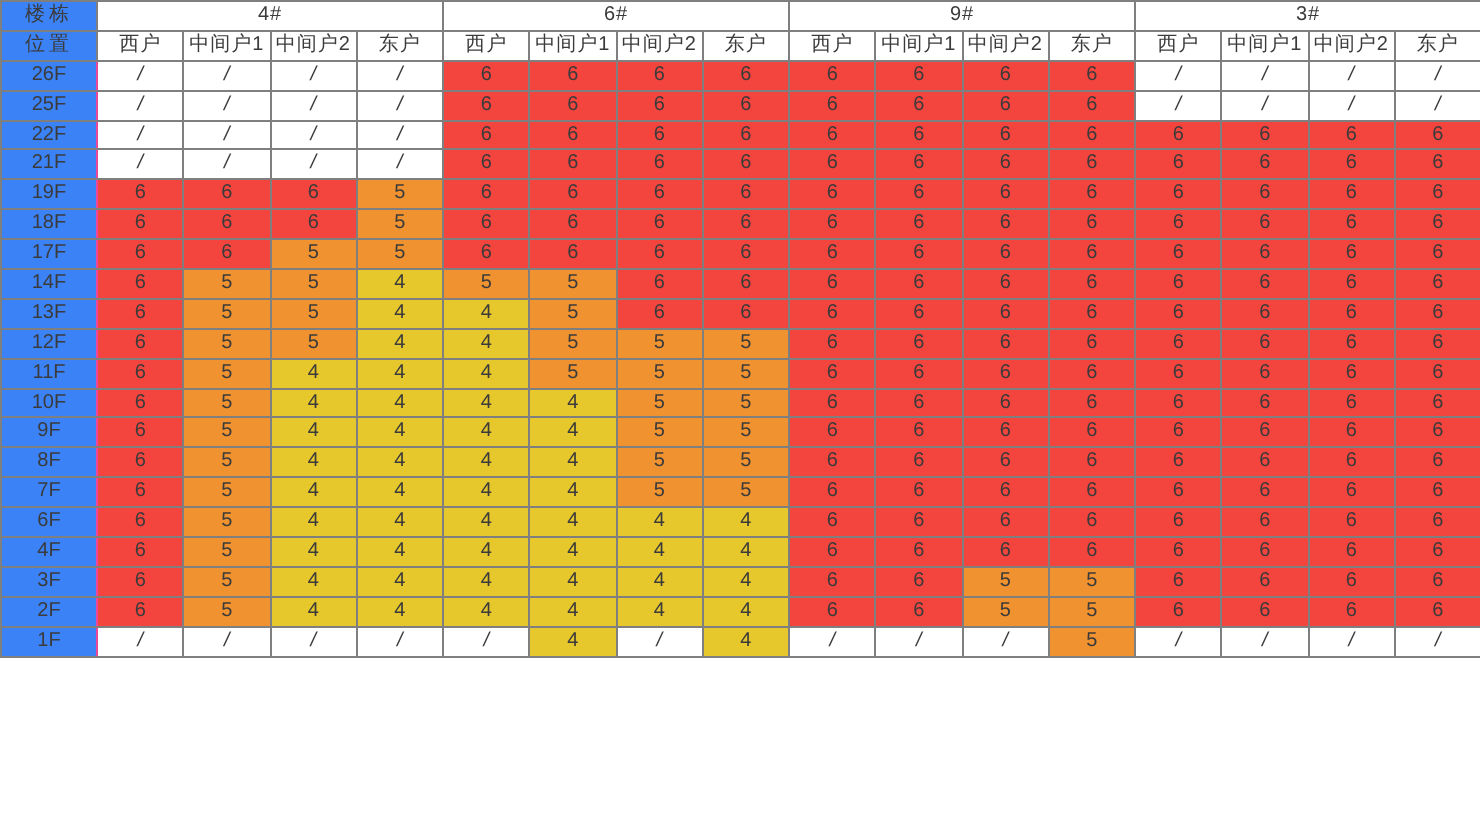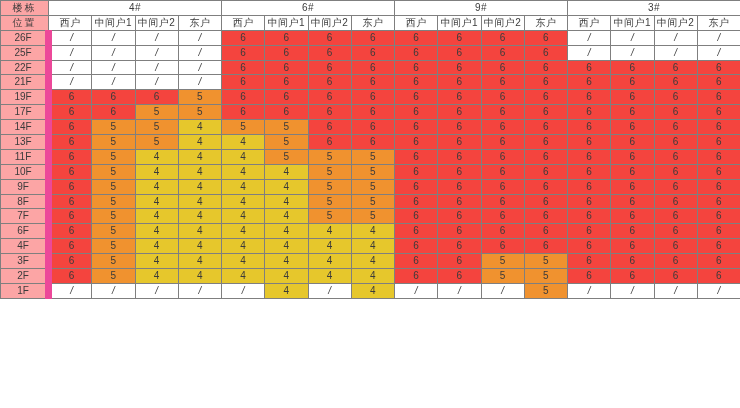--- a/index.html
+++ b/index.html
@@ -30,33 +30,33 @@
   .hdr-building,.hdr-pos{
     background:#ffffff;
     height:21px;
     font-size:11px;
     color:#2f2f2f;
     letter-spacing:.5px;
   }
   .hdr-pos{height:22px;}
   .corner{font-size:11px;letter-spacing:2px;}
   .rowhdr{
-    background:#fca5a5;
+    background:#3b82f6;
     font-size:10px;
     color:#3b3b3b;
     width:48px;
   }
   
   .v6{background:#f4443e;color:#3a2020;}
   .v5{background:#f0922f;color:#463019;}
   .v4{background:#e6c72c;color:#4a401a;}
   .vna{background:#ffffff;color:#555555;font-style:italic;}
   
   .blk-start{border-left:1px solid #595959;}
-  #grid td.rowhdr{border-right:7px solid #ec4899;}
+  #grid td.rowhdr{border-right:1px solid #ec4899;}
 </style>
 </head>
 <body>
 
 <table id="grid">
   <colgroup id="cg">
       <col style="width: 48px;">
       <col style="width: 43.25px;">
       <col style="width: 43.25px;">
       <col style="width: 43.25px;">
@@ -192,20 +192,39 @@
         <td class="v6 blk-start">6</td>
         <td class="v6">6</td>
         <td class="v6">6</td>
         <td class="v6">6</td>
         <td class="v6 blk-start">6</td>
         <td class="v6">6</td>
         <td class="v6">6</td>
         <td class="v6">6</td>
       </tr>
       <tr>
+        <td class="rowhdr">18F</td>
+        <td class="v6">6</td>
+        <td class="v6">6</td>
+        <td class="v6">6</td>
+        <td class="v5">5</td>
+        <td class="v6 blk-start">6</td>
+        <td class="v6">6</td>
+        <td class="v6">6</td>
+        <td class="v6">6</td>
+        <td class="v6 blk-start">6</td>
+        <td class="v6">6</td>
+        <td class="v6">6</td>
+        <td class="v6">6</td>
+        <td class="v6 blk-start">6</td>
+        <td class="v6">6</td>
+        <td class="v6">6</td>
+        <td class="v6">6</td>
+      </tr>
+      <tr>
         <td class="rowhdr">17F</td>
         <td class="v6">6</td>
         <td class="v6">6</td>
         <td class="v5">5</td>
         <td class="v5">5</td>
         <td class="v6 blk-start">6</td>
         <td class="v6">6</td>
         <td class="v6">6</td>
         <td class="v6">6</td>
         <td class="v6 blk-start">6</td>
@@ -239,20 +258,39 @@
       <tr>
         <td class="rowhdr">13F</td>
         <td class="v6">6</td>
         <td class="v5">5</td>
         <td class="v5">5</td>
         <td class="v4">4</td>
         <td class="v4 blk-start">4</td>
         <td class="v5">5</td>
         <td class="v6">6</td>
         <td class="v6">6</td>
+        <td class="v6 blk-start">6</td>
+        <td class="v6">6</td>
+        <td class="v6">6</td>
+        <td class="v6">6</td>
+        <td class="v6 blk-start">6</td>
+        <td class="v6">6</td>
+        <td class="v6">6</td>
+        <td class="v6">6</td>
+      </tr>
+      <tr>
+        <td class="rowhdr">12F</td>
+        <td class="v6">6</td>
+        <td class="v5">5</td>
+        <td class="v5">5</td>
+        <td class="v4">4</td>
+        <td class="v4 blk-start">4</td>
+        <td class="v5">5</td>
+        <td class="v5">5</td>
+        <td class="v5">5</td>
         <td class="v6 blk-start">6</td>
         <td class="v6">6</td>
         <td class="v6">6</td>
         <td class="v6">6</td>
         <td class="v6 blk-start">6</td>
         <td class="v6">6</td>
         <td class="v6">6</td>
         <td class="v6">6</td>
       </tr>
       <tr>

